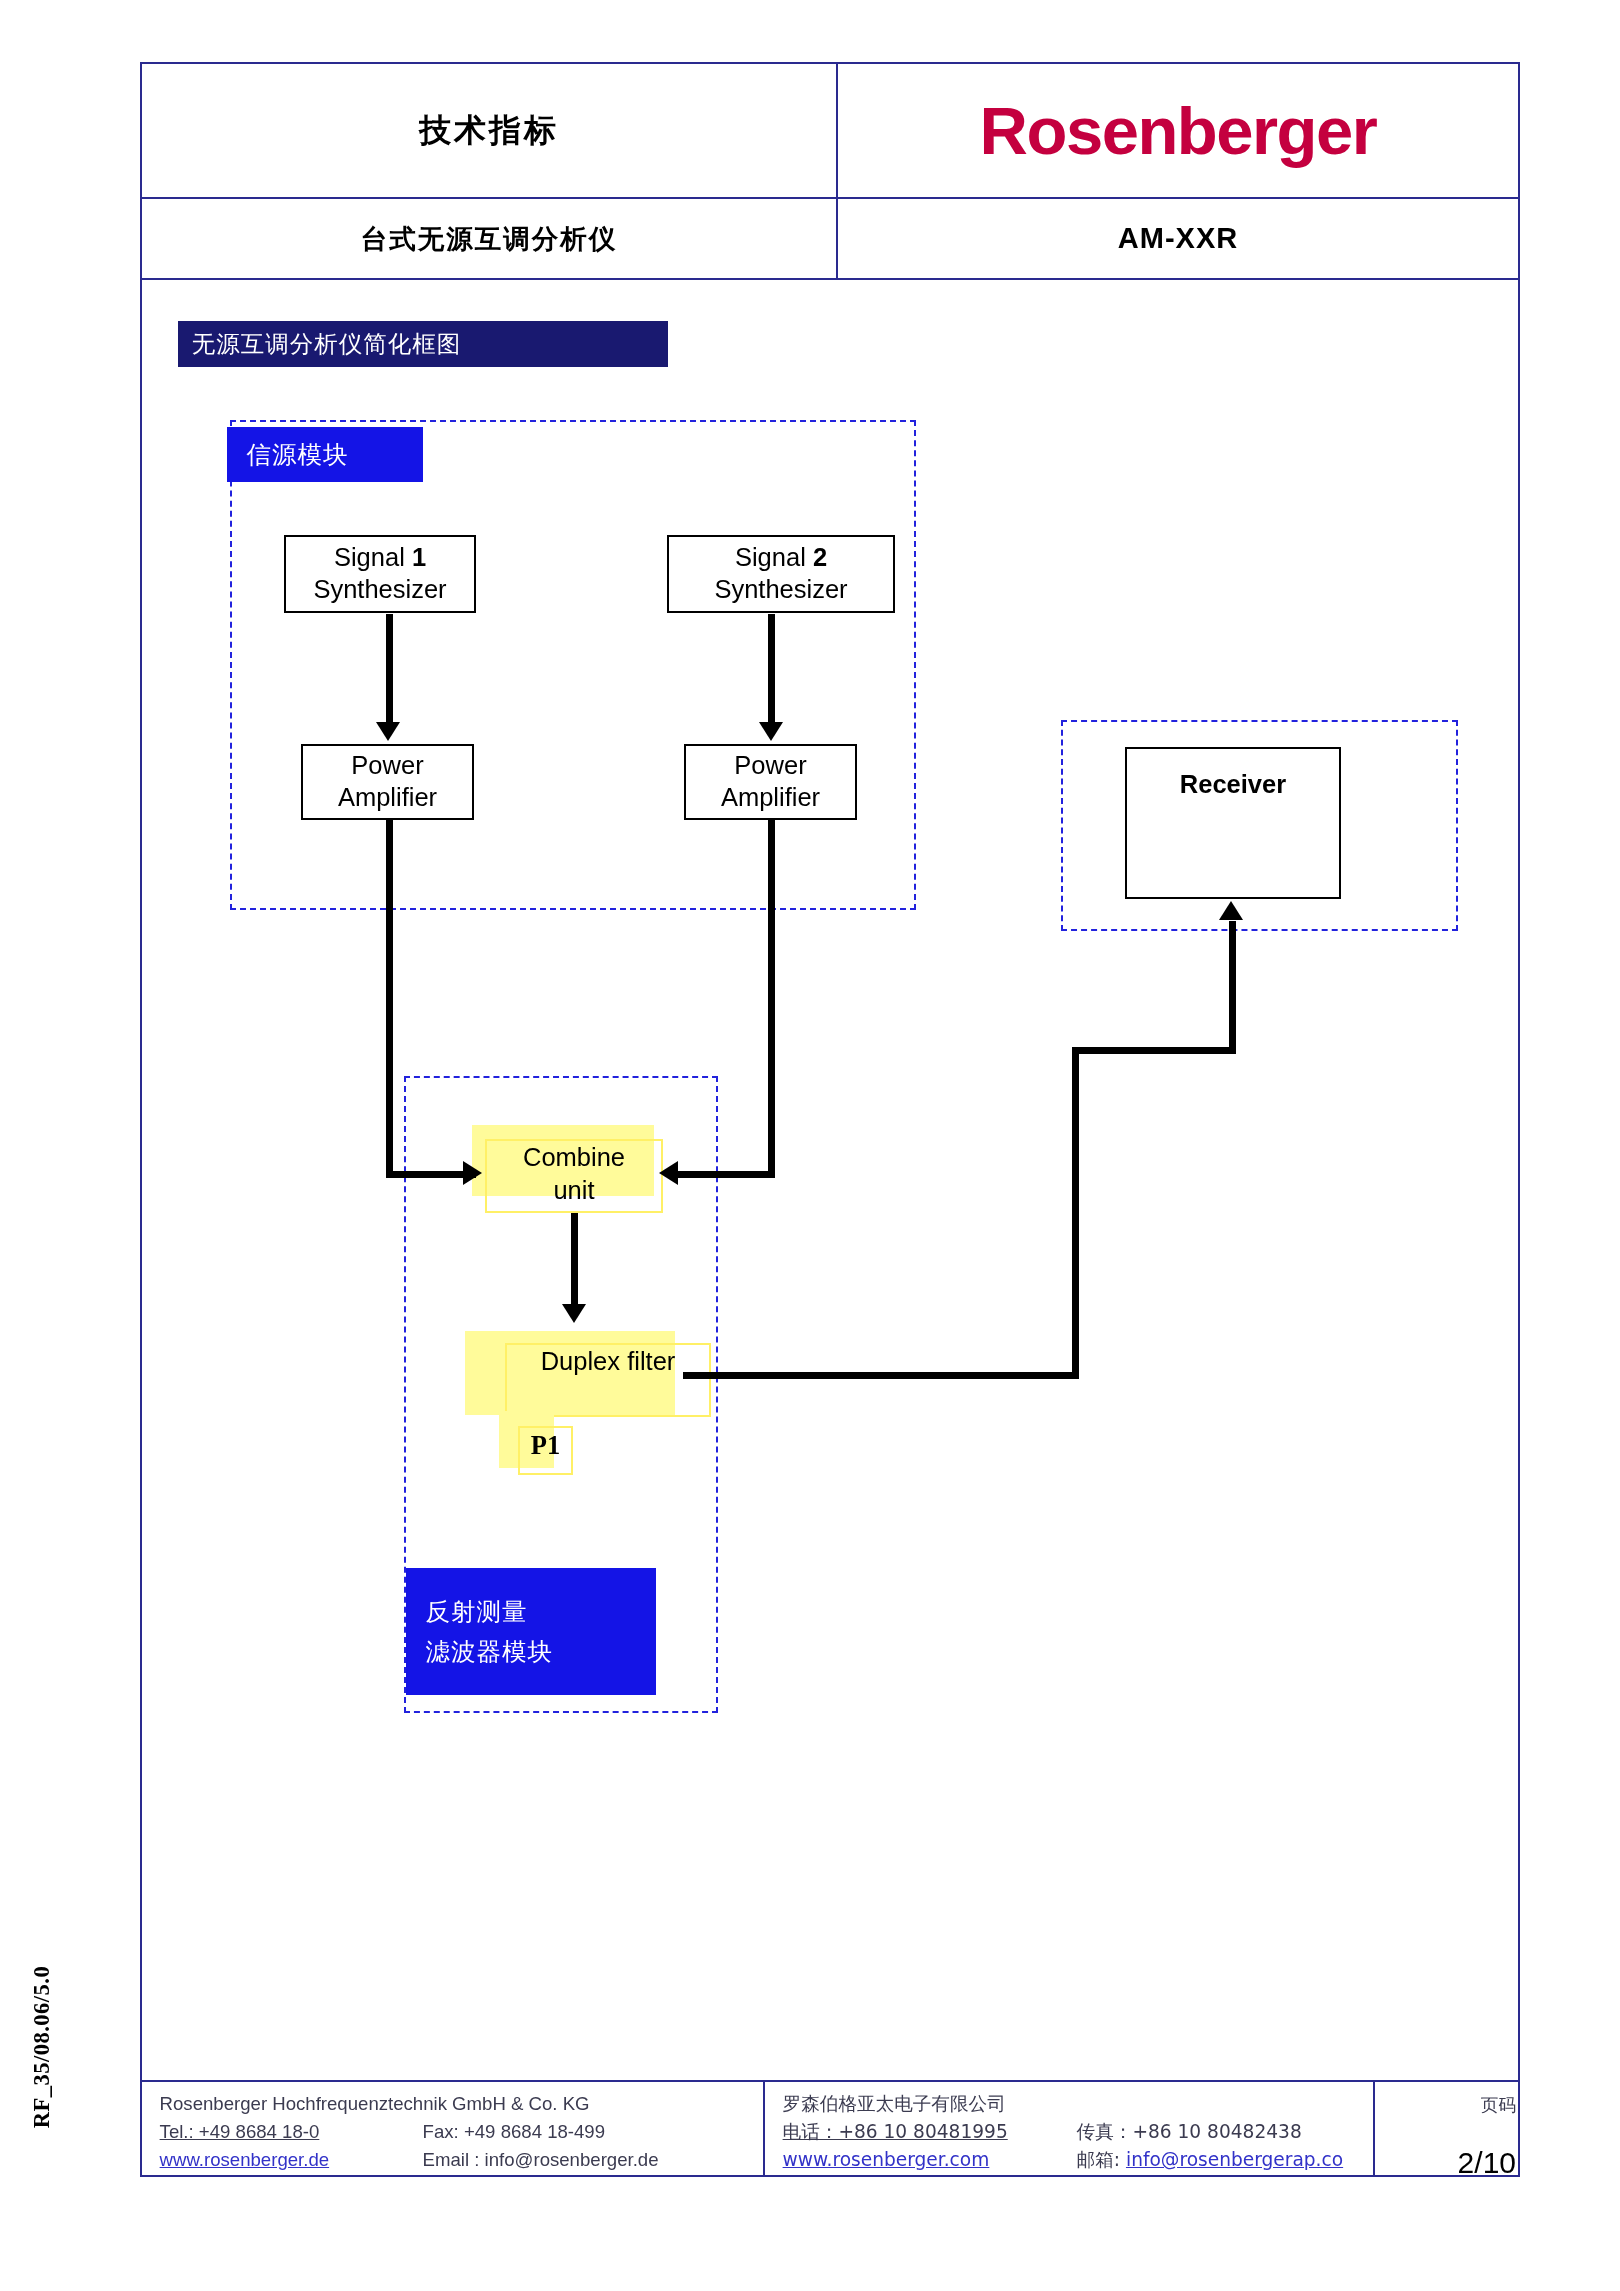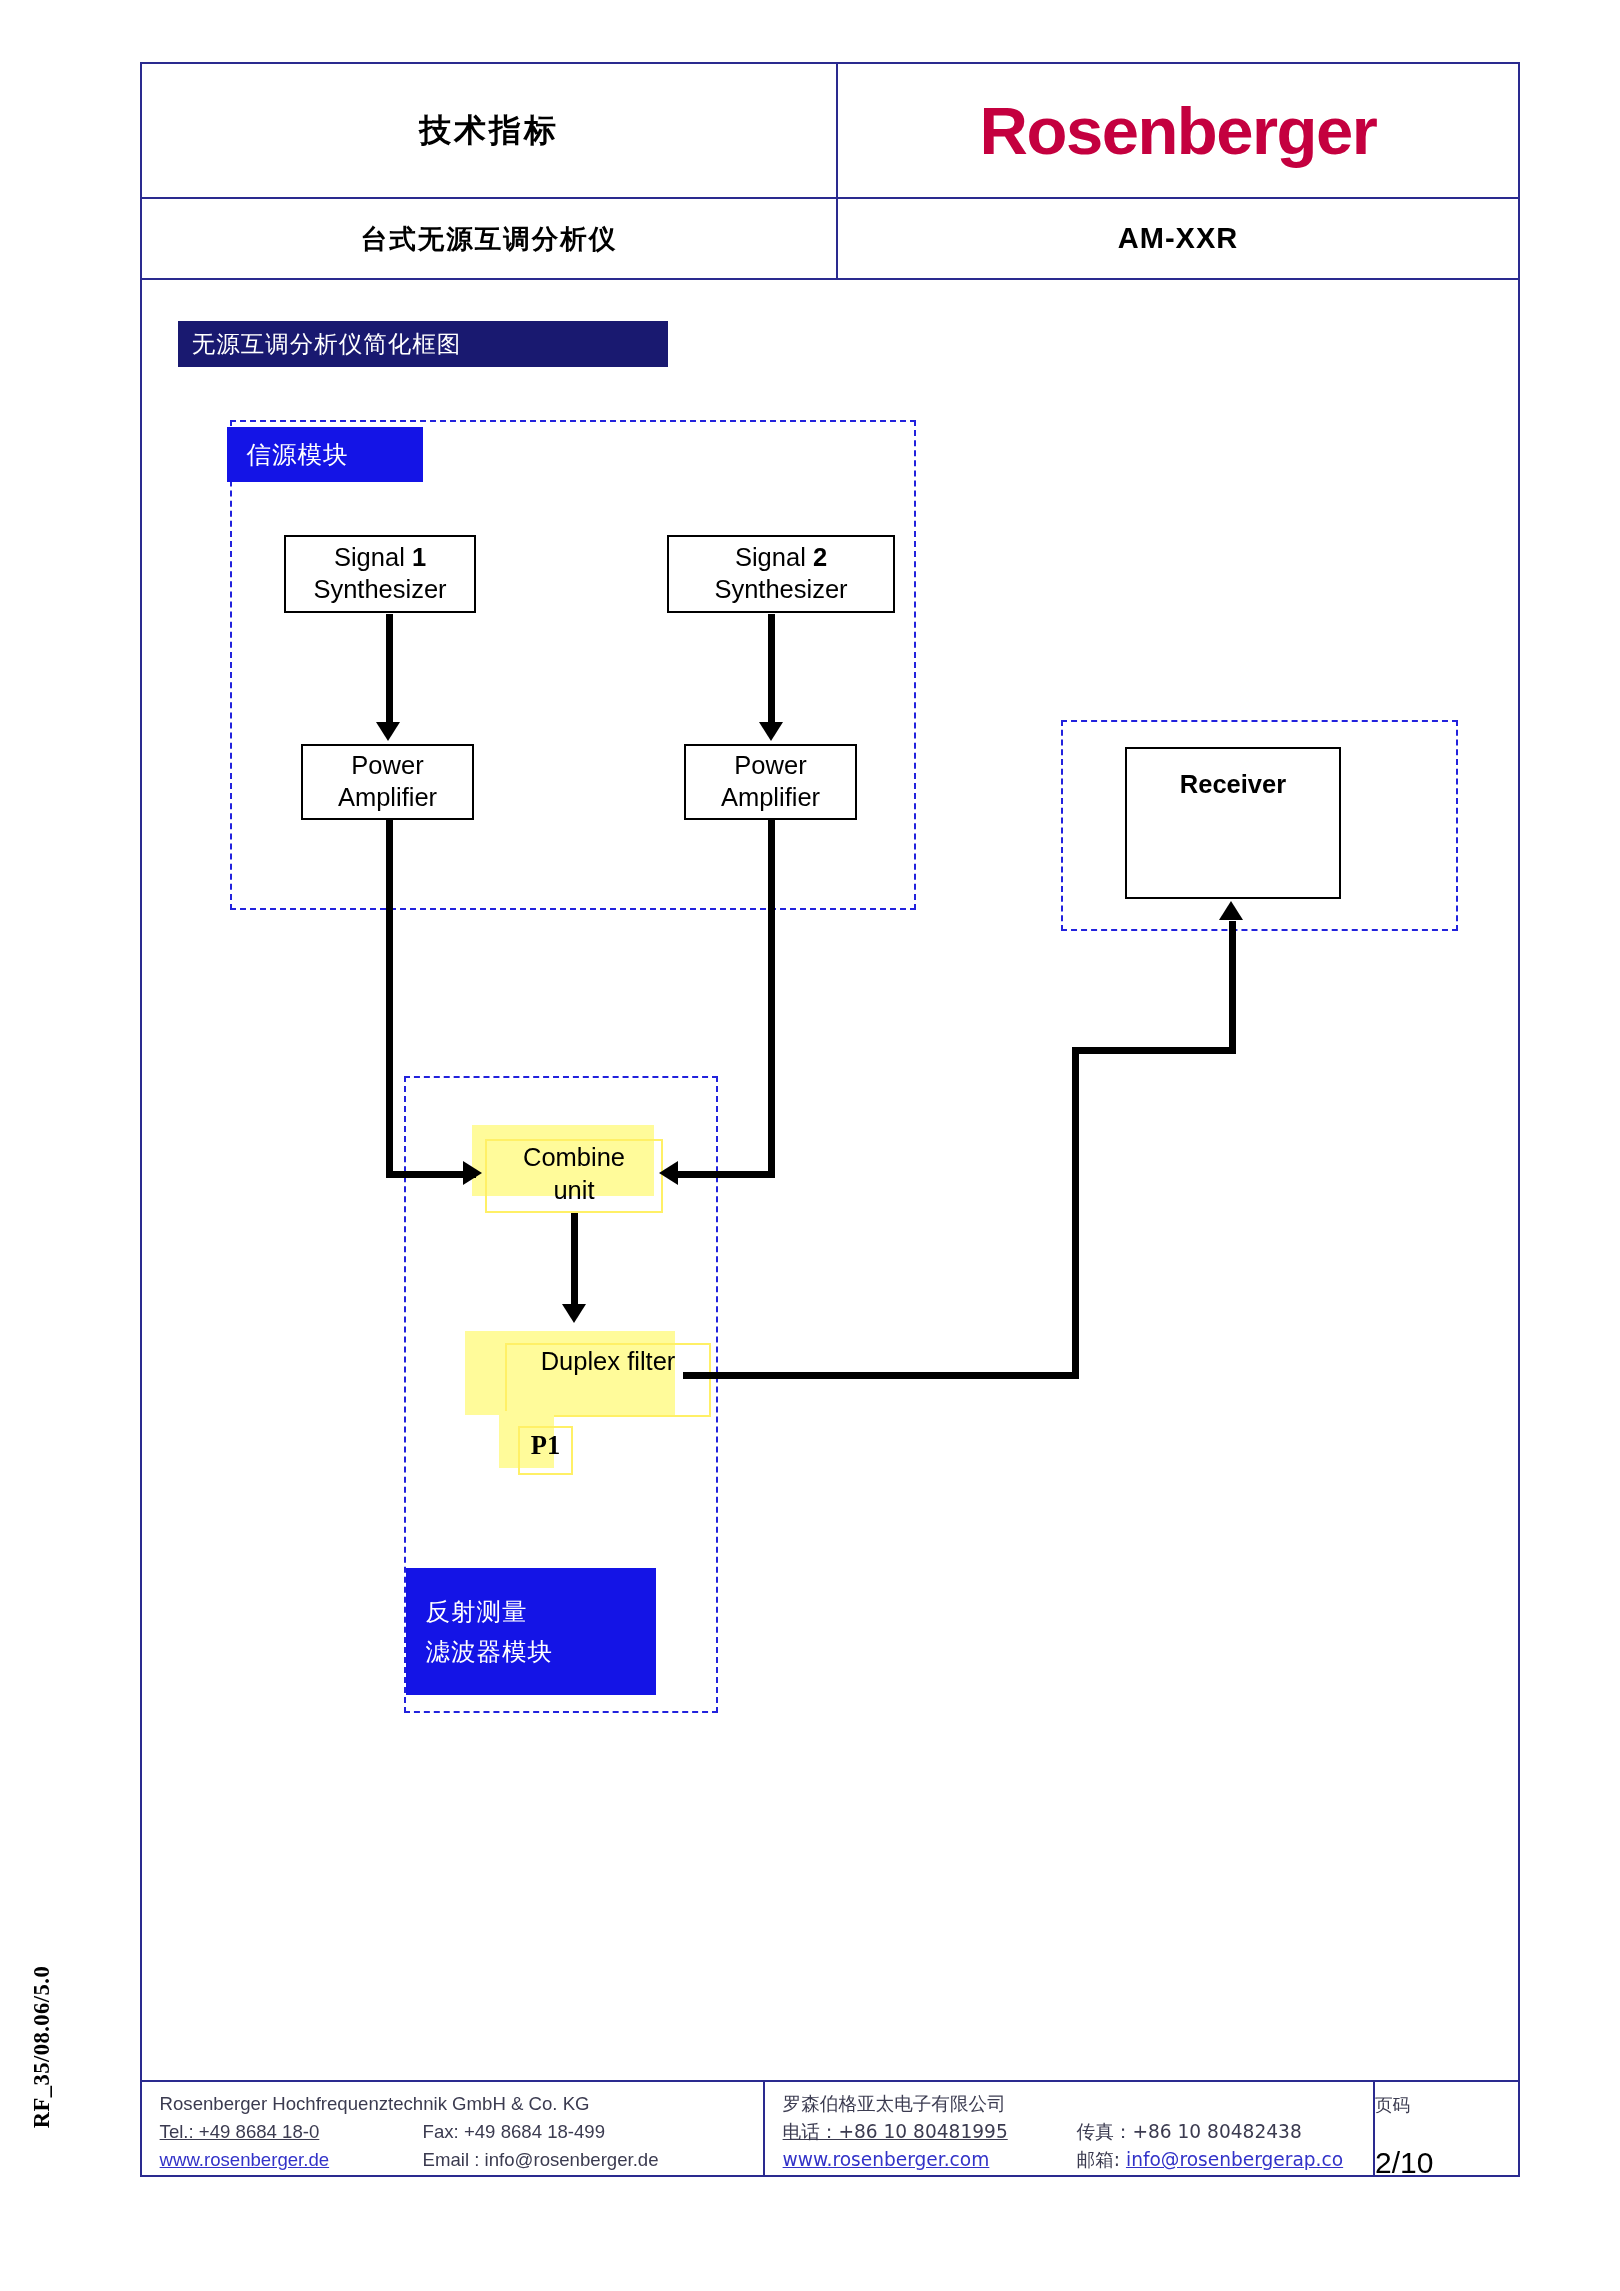--- a/index.html
+++ b/index.html
@@ -275,21 +275,21 @@
     box-sizing: border-box;
     padding: 7.8px 0 0 17.6px;
     font-family: "Liberation Sans", "DejaVu Sans", sans-serif;
     font-size: 18.6px;
     color: #3b3b50;
     line-height: 1.52;
   }
   #ft-col-1 { left: 0; width: 621px; }
   #ft-col-2 { left: 621px; width: 610px; border-left: 2.9px solid #2a2a8f; }
   #ft-col-3 { left: 1231px; right: 0; width: 143px; border-left: 2.9px solid #2a2a8f;
-              padding-left: 0; text-align: left; }
+              padding-left: 0; text-align: right; }
   .ft-line { display: flex; white-space: nowrap; }
   .ft-a { display: inline-block; text-decoration: underline; }
   .ft-b { display: inline-block; }
   .ft-link {
     color: #3232c8;
     text-decoration: underline;
   }
   .ft-plain { color: #3b3b50; }
   .ft-cn {
     font-family: "DejaVu Sans", "Liberation Sans", sans-serif;

